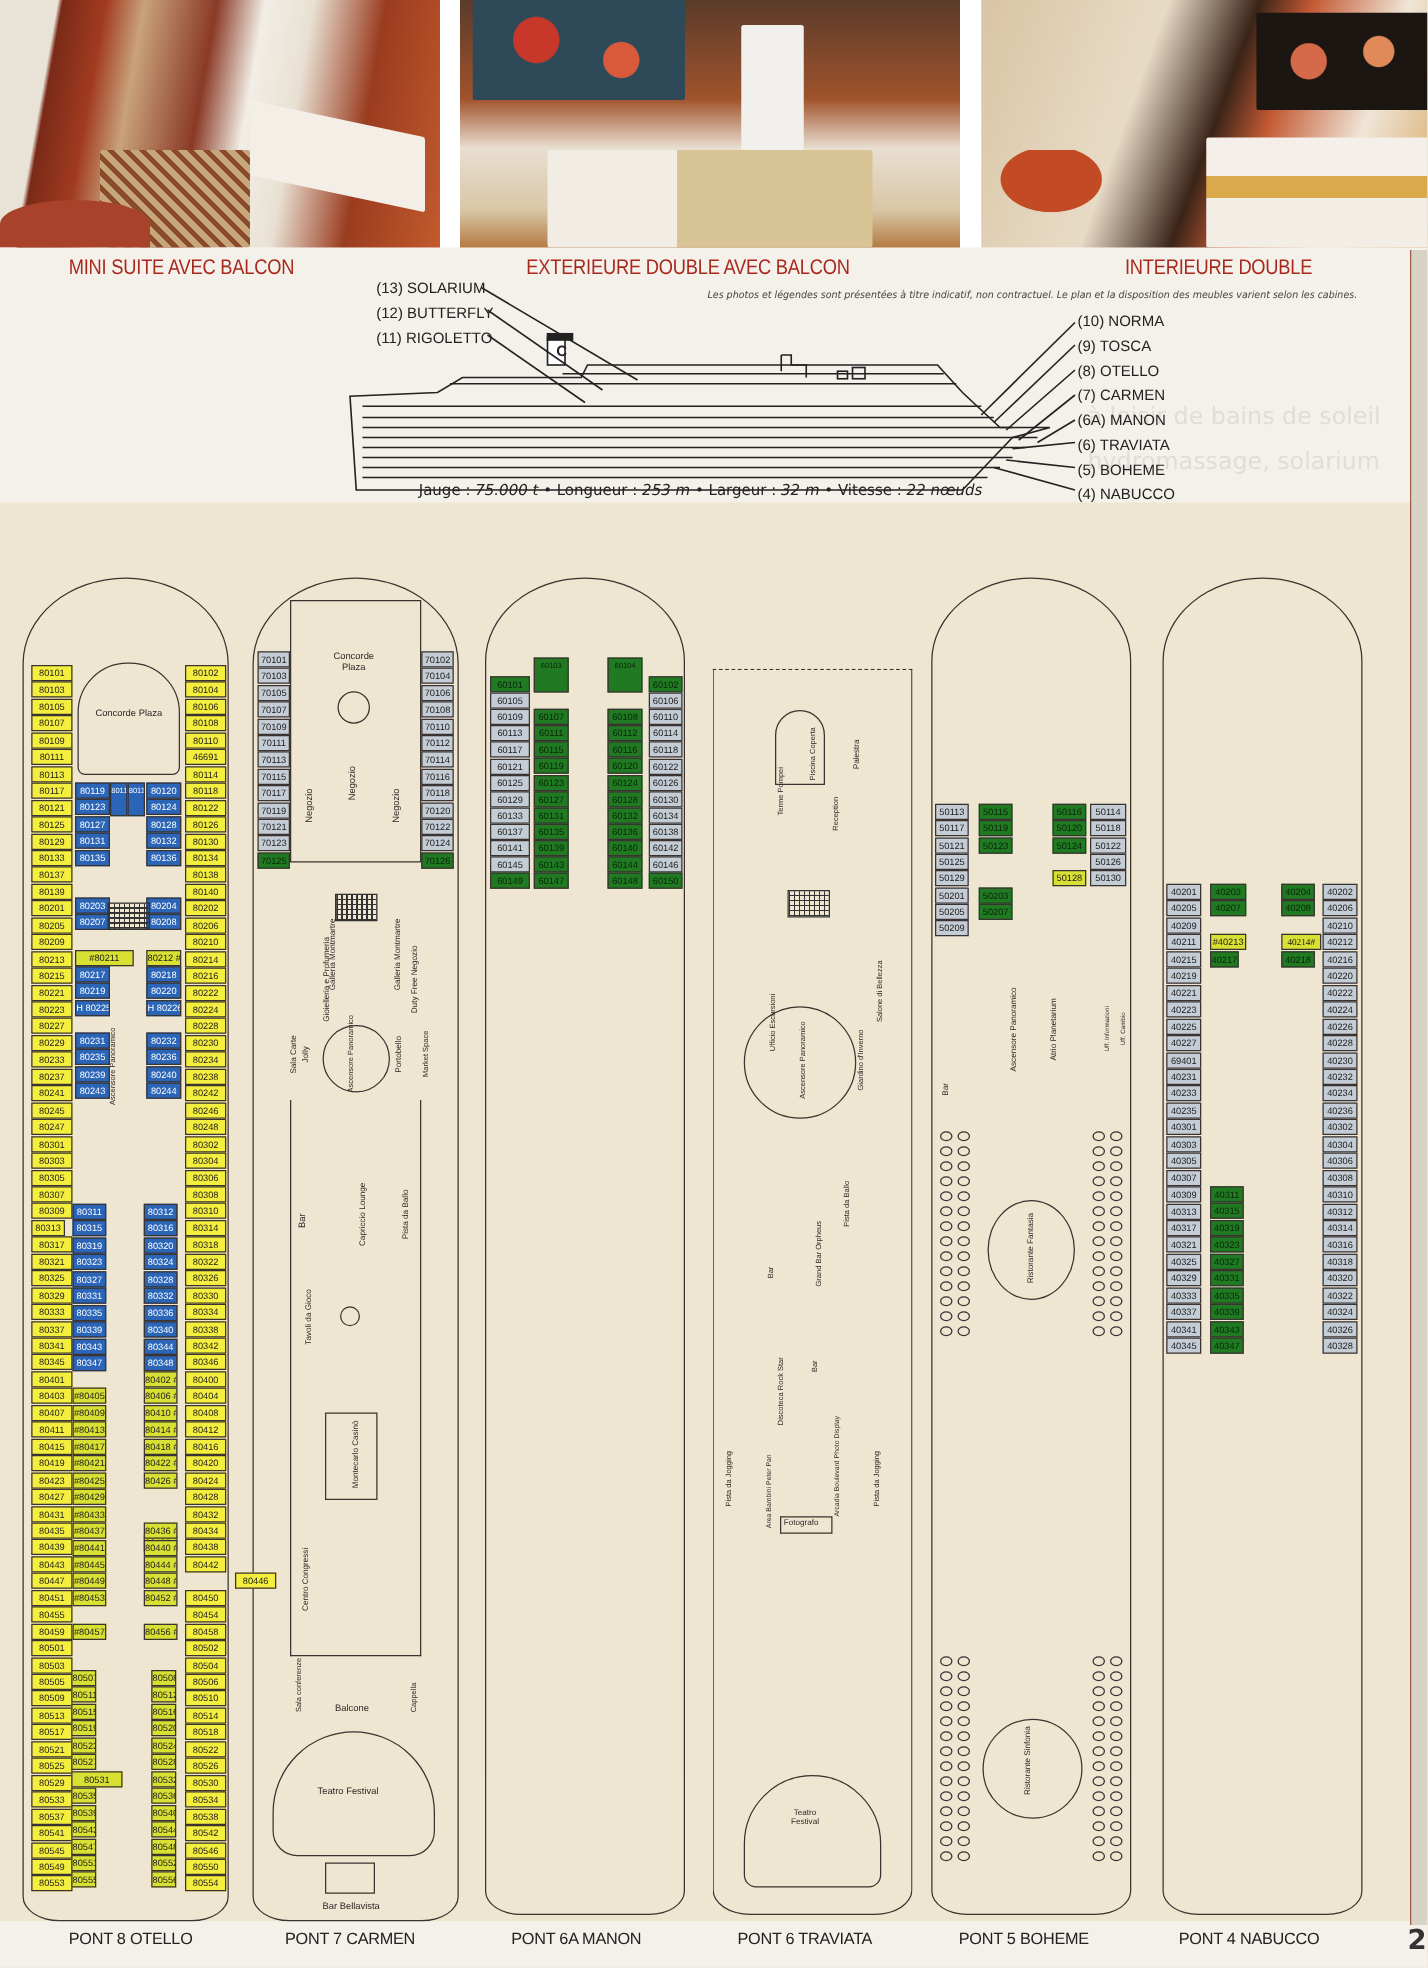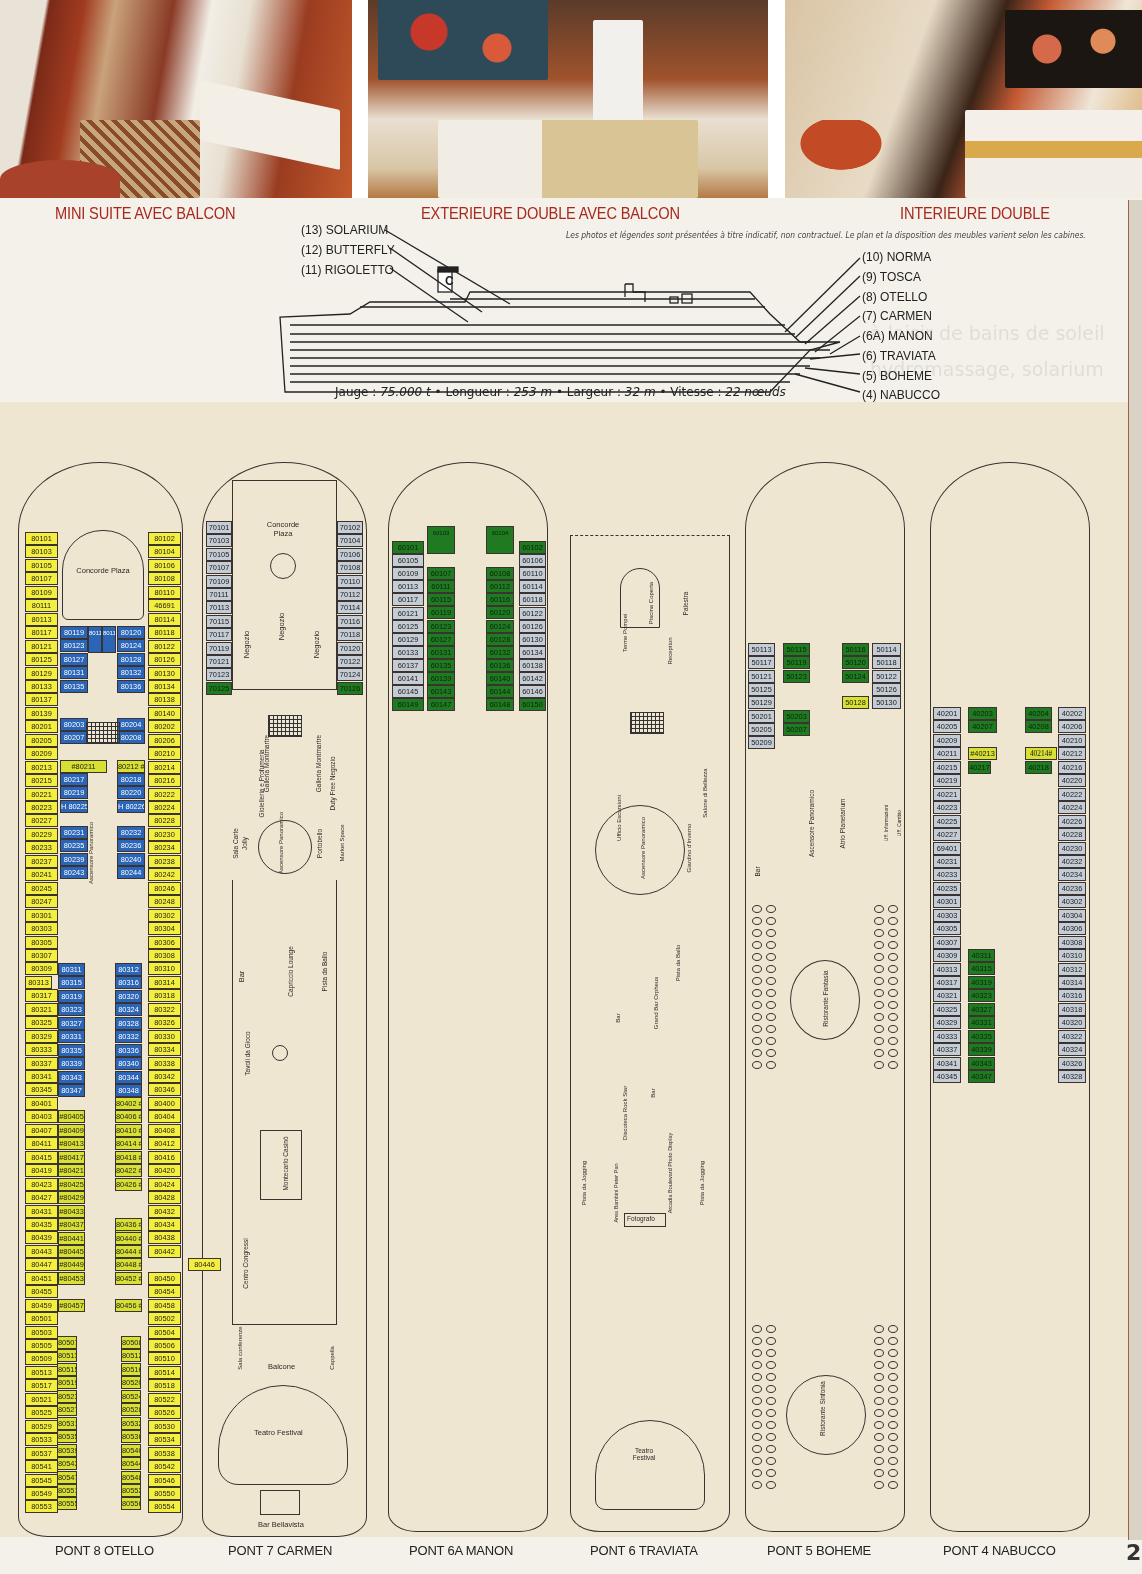--- a/index.html
+++ b/index.html
@@ -351,21 +351,21 @@
     <div class="cab ly" style="left: 115px; top: 1244.95px; width: 27px;">80444 #</div>
     <div class="cab ly" style="left: 115px; top: 1258.4px; width: 27px;">80448 #</div>
     <div class="cab ly" style="left: 115px; top: 1271.85px; width: 27px;">80452 #</div>
     <div class="cab ly" style="left: 115px; top: 1298.75px; width: 27px;">80456 #</div>
     <div class="cab ly" style="left: 57px; top: 1336px; width: 20px;">80507</div>
     <div class="cab ly" style="left: 57px; top: 1349.45px; width: 20px;">80511</div>
     <div class="cab ly" style="left: 57px; top: 1362.9px; width: 20px;">80515</div>
     <div class="cab ly" style="left: 57px; top: 1376.35px; width: 20px;">80519</div>
     <div class="cab ly" style="left: 57px; top: 1389.8px; width: 20px;">80523</div>
     <div class="cab ly" style="left: 57px; top: 1403.25px; width: 20px;">80527</div>
-    <div class="cab ly" style="left: 57px; top: 1416.7px; width: 20px;">80531</div>
+    <div class="cab ly" style="left: 57px; top: 1416.7px; width: 41px;">80531</div>
     <div class="cab ly" style="left: 57px; top: 1430.15px; width: 20px;">80535</div>
     <div class="cab ly" style="left: 57px; top: 1443.6px; width: 20px;">80539</div>
     <div class="cab ly" style="left: 57px; top: 1457.05px; width: 20px;">80543</div>
     <div class="cab ly" style="left: 57px; top: 1470.5px; width: 20px;">80547</div>
     <div class="cab ly" style="left: 57px; top: 1483.95px; width: 20px;">80551</div>
     <div class="cab ly" style="left: 57px; top: 1497.4px; width: 20px;">80555</div>
     <div class="cab ly" style="left: 121px; top: 1336px; width: 20px;">80508</div>
     <div class="cab ly" style="left: 121px; top: 1349.45px; width: 20px;">80512</div>
     <div class="cab ly" style="left: 121px; top: 1362.9px; width: 20px;">80516</div>
     <div class="cab ly" style="left: 121px; top: 1376.35px; width: 20px;">80520</div>

